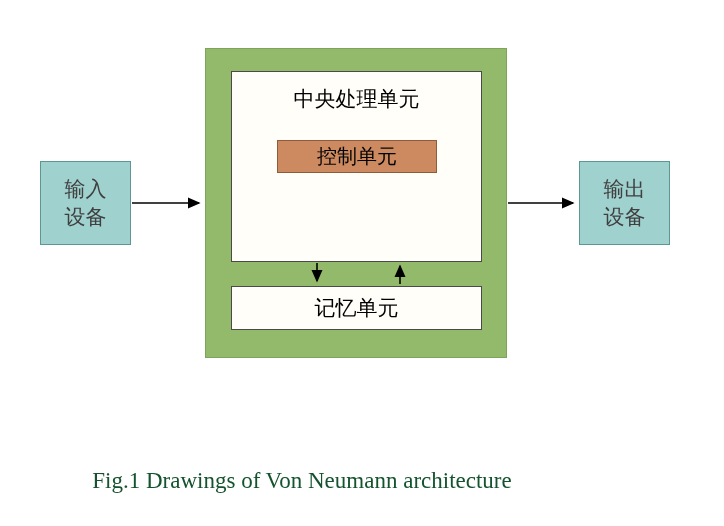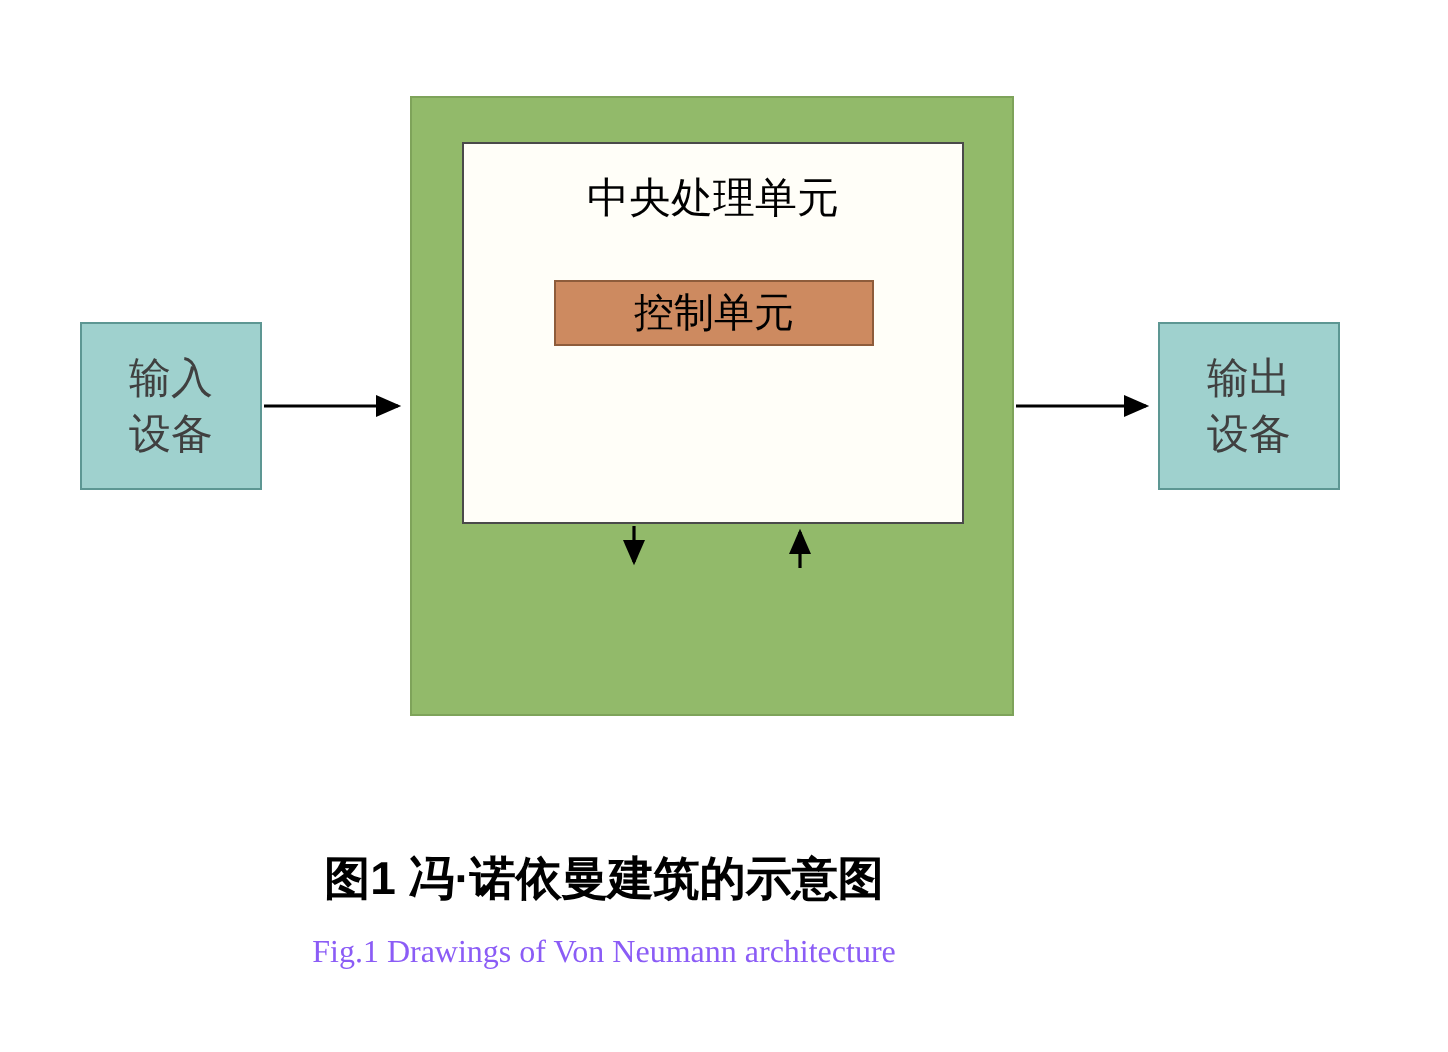--- a/index.html
+++ b/index.html
@@ -76,40 +76,43 @@
     position: absolute; left: 0; right: 0; top: 424px;
     text-align: center;
     font-family: "Liberation Sans", "DejaVu Sans", sans-serif;
     font-weight: 700;
     font-size: 23px; color: #000;
   }
   .caption-en {
     position: absolute; left: 0; right: 0; top: 468px;
     text-align: center;
     font-family: "Liberation Serif", "DejaVu Serif", serif;
-    font-size: 16px; color: #8b5cf6;
+    font-size: 23px; color: #14532d;
   }
   .line-block span { display: block; }
 </style>
 </head>
 <body>
 
 <div class="stage">
 
   <div class="box outer"></div>
 
   <div class="box cpu-panel">
     <div class="cpu-title">中央处理单元</div>
   </div>
 
   <div class="box unit unit-control">
     <span>控制单元</span>
   </div>
 
 
+  <div class="box memory">
+    <span>记忆单元</span>
+  </div>
 
   <div class="box device device-input">
     <div class="line-block">
       <span>输入</span>
       <span>设备</span>
     </div>
   </div>
 
   <div class="box device device-output">
     <div class="line-block">
@@ -123,16 +126,15 @@
       <marker id="ah" markerWidth="9" markerHeight="8" refX="7" refY="3.5" orient="auto" markerUnits="strokeWidth">
         <path d="M0,0 L8,3.5 L0,7 Z" fill="#000000"></path>
       </marker>
     </defs>
     <line x1="132" y1="203" x2="199" y2="203" stroke="#000000" stroke-width="1.6" marker-end="url(#ah)"></line>
     <line x1="508" y1="203" x2="573" y2="203" stroke="#000000" stroke-width="1.6" marker-end="url(#ah)"></line>
     <line x1="317" y1="263" x2="317" y2="281" stroke="#000000" stroke-width="1.6" marker-end="url(#ah)"></line>
     <line x1="400" y1="284" x2="400" y2="266" stroke="#000000" stroke-width="1.6" marker-end="url(#ah)"></line>
   </svg>
 
-  <div class="caption-zh">图1 冯·诺依曼建筑的示意图</div>
   <div class="caption-en">Fig.1 Drawings of Von Neumann architecture</div>
 
 </div>
 
 </body></html>

